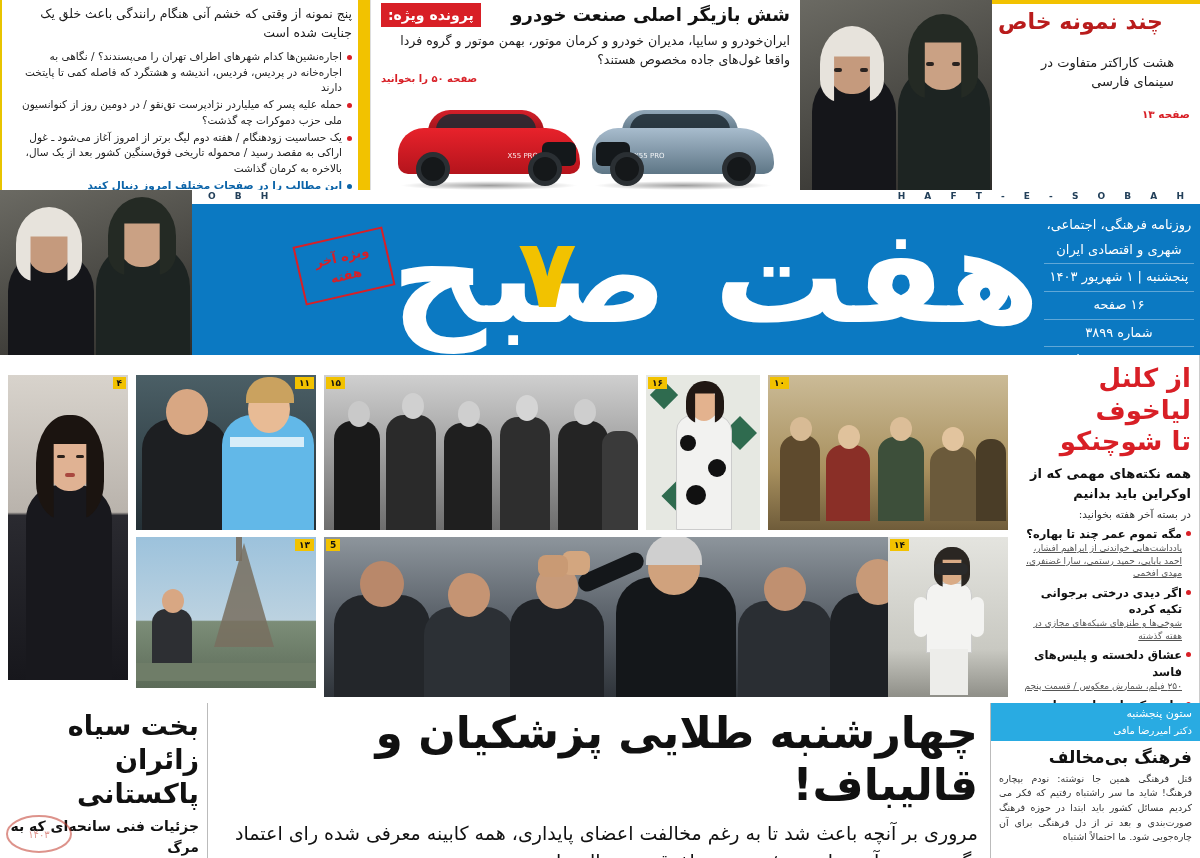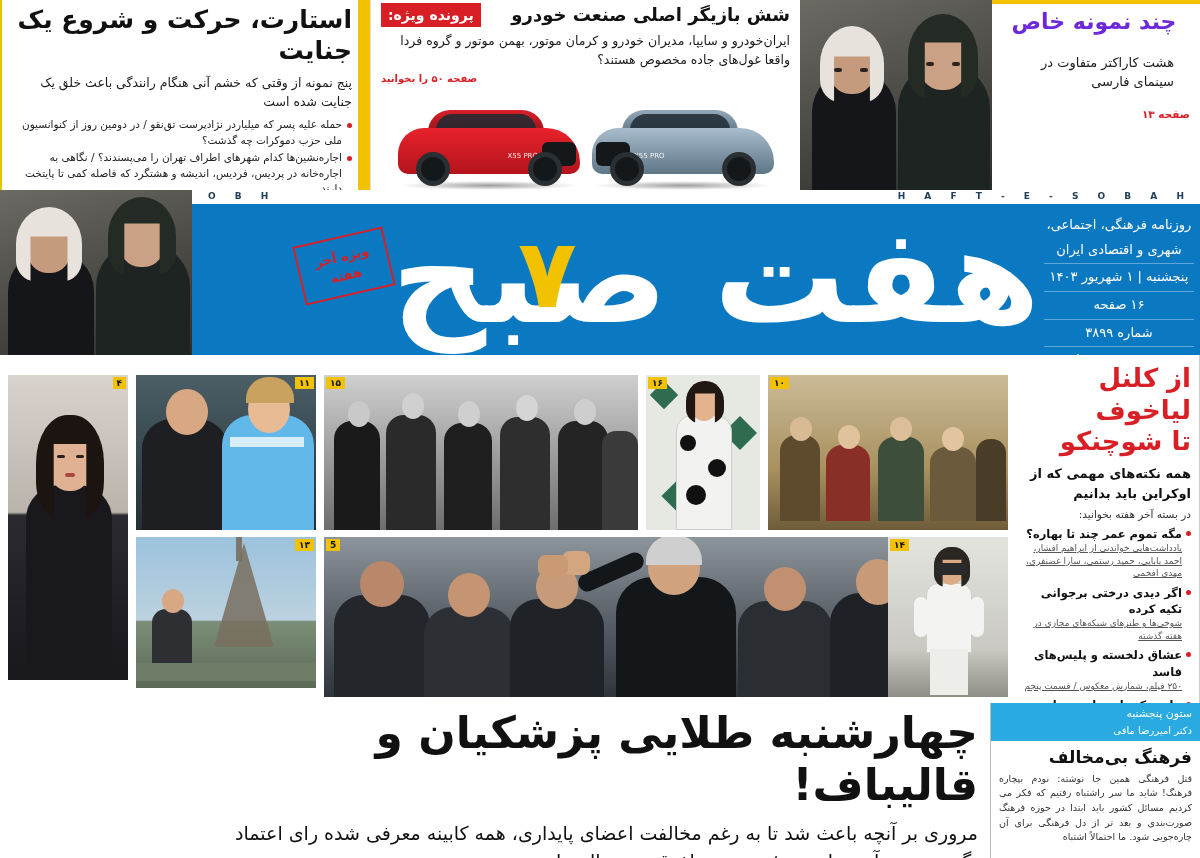--- a/index.html
+++ b/index.html
@@ -107,21 +107,21 @@
   .car .shadow {
     position: absolute; left: 6px; bottom: 0; width: 178px; height: 9px;
     background: radial-gradient(ellipse at center, rgba(0,0,0,.38), rgba(0,0,0,0) 70%);
   }
 
   
   .ts-right { width: 400px; background: #fff; position: relative; }
   .ts-right .ybar { position: absolute; right: 0; top: 0; width: 400px; height: 4px; background: #f2c200; }
   .ts-right .txt { position: absolute; right: 0; top: 4px; width: 208px; padding: 4px 10px 0 6px; }
   .ts-right h2 {
-    margin: 0 0 8px 0; font-size: 22px; font-weight: bold; color: #6d28d9; text-align: center; line-height: 1.3;
+    margin: 0 0 8px 0; font-size: 22px; font-weight: bold; color: #b91c1c; text-align: left; line-height: 1.3;
   }
   .ts-right p.lead { margin: 16px; font-size: 13px; line-height: 1.5; color: #1a1a1a; text-align: right; }
   .ts-right .pagenote { margin-top: 8px; font-size: 10.5px; color: #d81f26; text-align: right; font-weight: bold; }
   .ts-right .photo {
     position: absolute; left: 0; top: 0; width: 192px; height: 190px; overflow: hidden;
     background: #3a3d3f;
   }
 
   
   .mast {
@@ -294,25 +294,24 @@
           <div class="badge">X55 PRO</div>
           <div class="wheel w1"></div>
           <div class="wheel w2"></div>
         </div>
       </div>
     </div>
 
     <div class="ts-col ts-left">
       <div class="kicker-bar"></div>
       <div class="inner">
-        <h2>استارت، حرکت و شروع یک جنایت</h2>
         <p class="lead">پنج نمونه از وقتی که خشم آنی هنگام رانندگی باعث خلق یک جنایت شده است</p>
         <ul>
+          <li>اجاره‌نشین‌ها کدام شهرهای اطراف تهران را می‌پسندند؟ / نگاهی به اجاره‌خانه در پردیس، فردیس، اندیشه و هشتگرد که فاصله کمی تا پایتخت دارند</li>
           <li>حمله علیه پسر که میلیاردر نژادپرست تق‌نقو / در دومین روز از کنوانسیون ملی حزب دموکرات چه گذشت؟</li>
-          <li>اجاره‌نشین‌ها کدام شهرهای اطراف تهران را می‌پسندند؟ / نگاهی به اجاره‌خانه در پردیس، فردیس، اندیشه و هشتگرد که فاصله کمی تا پایتخت دارند</li>
           <li>یک حساسیت زودهنگام / هفته دوم لیگ برتر از امروز آغاز می‌شود ـ غول اراکی به مقصد رسید / محموله تاریخی فوق‌سنگین کشور بعد از یک سال، بالاخره به کرمان گذاشت</li>
           <li class="blue">این مطالب را در صفحات مختلف امروز دنبال کنید</li>
         </ul>
       </div>
     </div>
   </div>
 
   <div class="mast">
     <div class="whitebar"></div>
     <div class="haftline">H A F T - E - S O B A H</div>
@@ -537,15 +536,27 @@
         <h3>فرهنگ بی‌مخالف</h3>
         <p>قتل فرهنگی همین جا نوشته: نودم بپچاره فرهنگ! شاید ما سر راشتباه رفتیم که فکر می کردیم مسائل کشور باید ابتدا در حوزه فرهنگ صورت‌بندی و بعد تر از دل فرهنگی برای آن چاره‌جویی شود. ما احتمالاً اشتباه</p>
       </div>
     </div>
 
     <div class="bot-mid">
       <h1>چهارشنبه طلایی پزشکیان و قالیباف!</h1>
       <p>مروری بر آنچه باعث شد تا به رغم مخالفت اعضای پایداری، همه کابینه معرفی شده رای اعتماد بگیرند. حتی آن چهار وزیر؛ میدری، ظفرقندی، صالحی‌امیری و همتی</p>
     </div>
 
+    <div class="bot-left">
+      <h2>
+        <span>بخت سیاه</span><br>
+        <span>زائران پاکستانی</span>
+      </h2>
+      <p>جزئیات فنی سانحه‌ای که به مرگ</p>
+
+      <svg class="stampimg" viewBox="0 0 70 44">
+        <ellipse cx="35" cy="22" rx="32" ry="18" fill="none" stroke="#c23b2e" stroke-width="2"></ellipse>
+        <text x="35" y="26" font-size="10" fill="#c23b2e" text-anchor="middle">۱۴۰۳</text>
+      </svg>
+    </div>
   </div>
 
 </div>
 
 </body></html>

